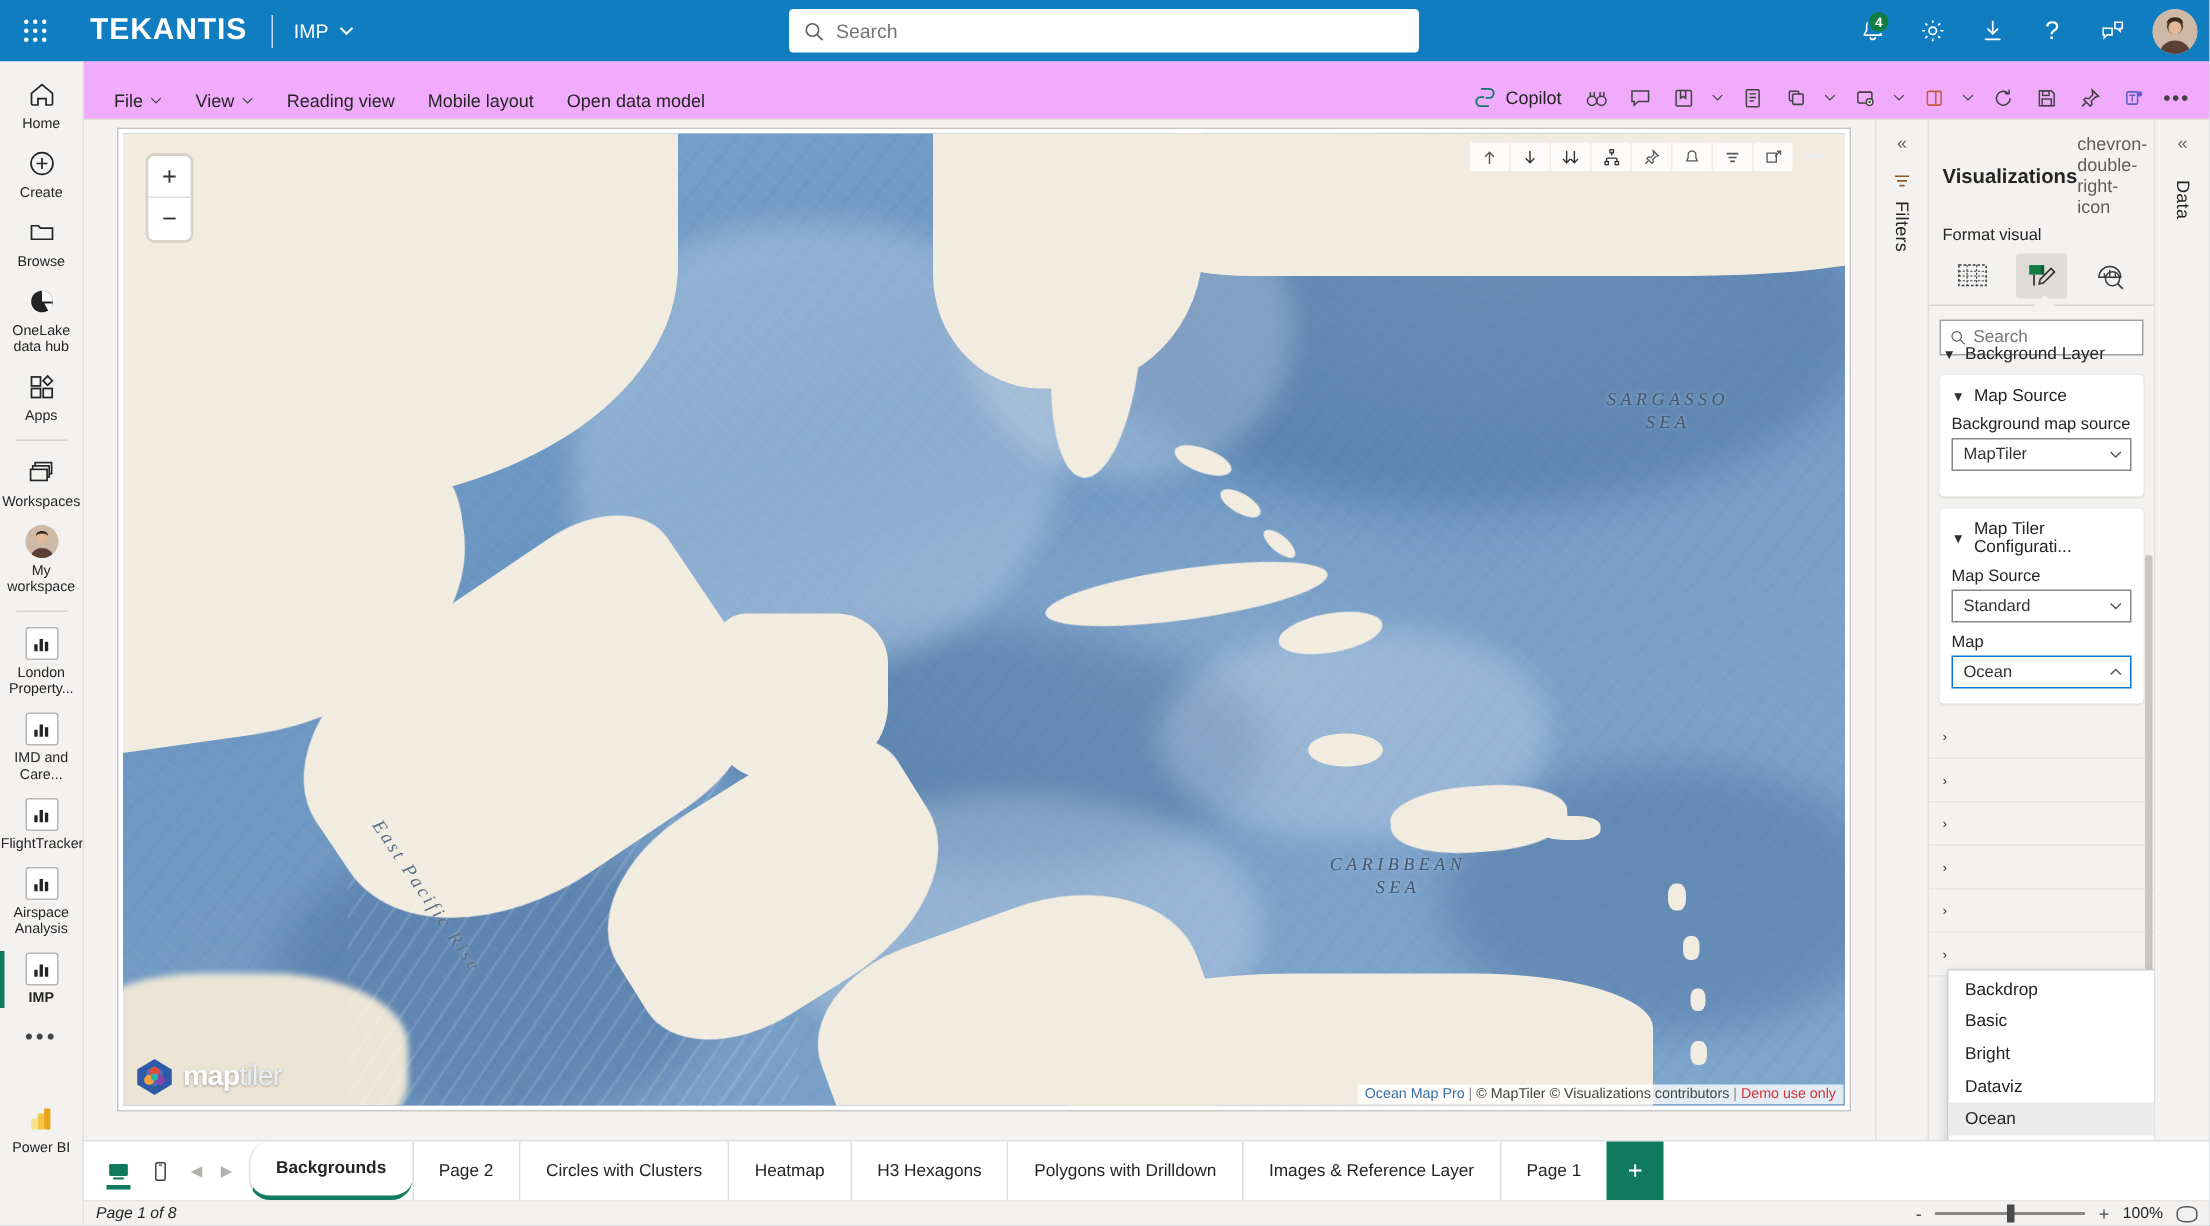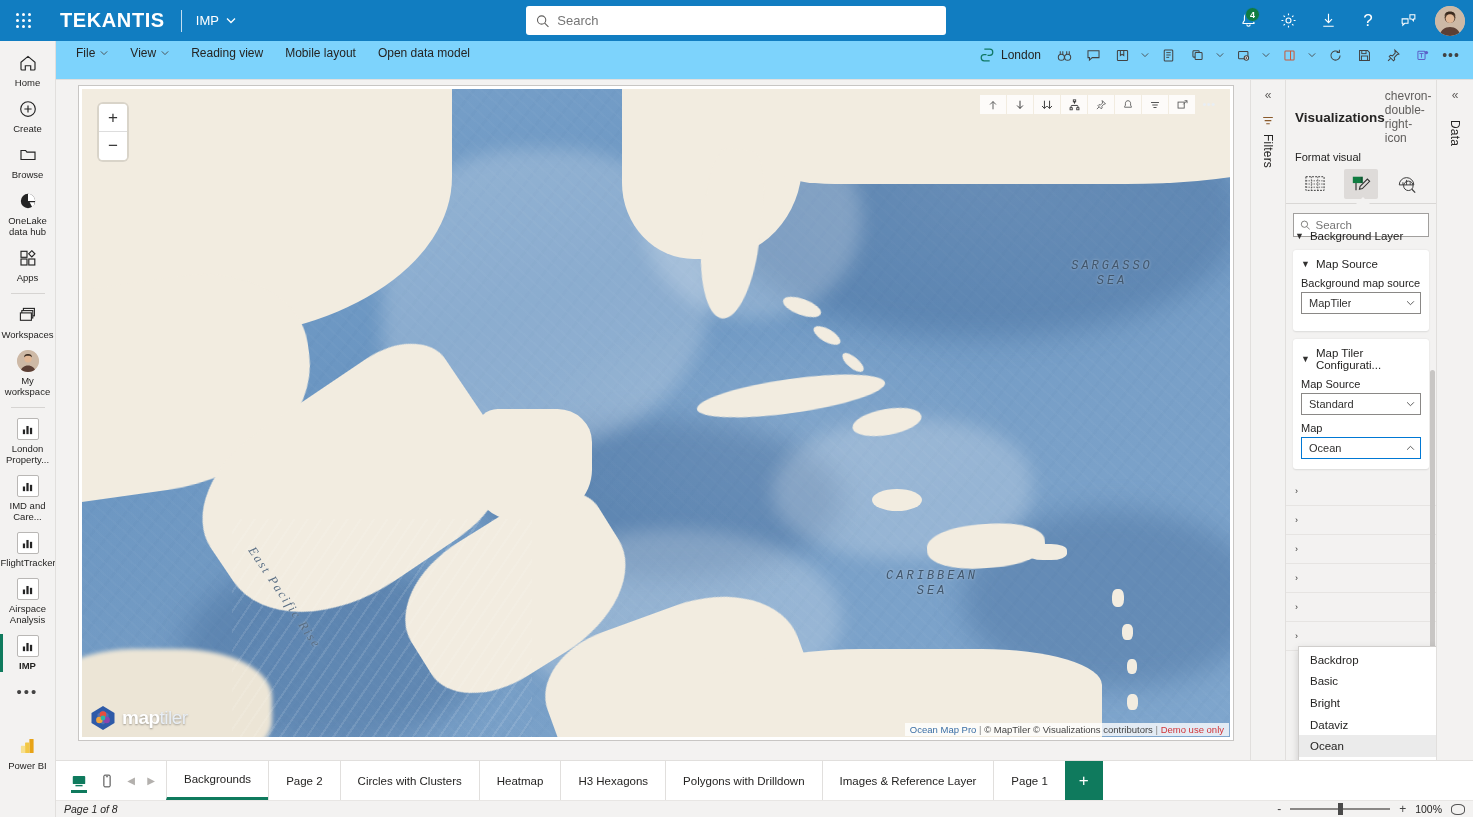--- a/index.html
+++ b/index.html
@@ -47,21 +47,21 @@
   .nav-ico { width: 22px; height: 22px; display: flex; align-items: center; justify-content: center; color: #242424; }
   .nav-sep { width: 34px; height: 1px; background: #d6d4d2; margin: 5px 0; }
   .ws-chip { width: 22px; height: 22px; border: 1px solid #b9b7b5; border-radius: 2px; background: #fff;
     display: flex; align-items: center; justify-content: center; }
   .nav-item.active::before { content: ""; position: absolute; left: 0; top: 4px; bottom: 4px; width: 3px; background: #0f7a5d; }
   .nav-item.active .nlabel { font-weight: 600; }
   .nav-avatar { width: 22px; height: 22px; border-radius: 50%; overflow: hidden; background: #d6c3b3; display:block; }
 
   
   .ribbon { position: absolute; top: 41px; left: 56px; width: 1417px; height: 39px;
-    background: #7dd3fc; border-bottom: 1px solid #e1dfdd; display: flex; align-items: flex-start; }
+    background: #f0abfc; border-bottom: 1px solid #e1dfdd; display: flex; align-items: flex-end; }
   .rb-menu { display: flex; align-items: center; padding-left: 10px; gap: 2px; }
   .rb-item { font-size: 12px; padding: 5px 10px; border-radius: 2px; cursor: pointer;
     display: flex; align-items: center; gap: 5px; color: #252423; white-space: nowrap; }
   .rb-right { margin-left: auto; display: flex; align-items: center; padding-right: 8px; gap: 1px; }
   .rb-btn { height: 28px; min-width: 28px; padding: 0 5px; display: flex; align-items: center;
     justify-content: center; gap: 5px; border-radius: 2px; cursor: pointer; color: #424242; }
   .rb-btn.copilot { padding: 0 8px 0 6px; gap: 6px; font-size: 12px; color: #252423; }
   .rb-split { width: 16px; display: flex; align-items: center; justify-content: center;
     height: 28px; border-radius: 2px; cursor: pointer; }
 
@@ -88,21 +88,21 @@
   .deep  { position: absolute; background: rgba(45,85,135,.30); filter: blur(14px); }
   .land  { position: absolute; background: #f2ece0; filter: blur(.4px); }
   .landsoft { position: absolute; background: #ece5d6; filter: blur(2px); }
 
   .mzoom { position: absolute; left: 17px; top: 15px; width: 28px; border-radius: 4px;
     box-shadow: 0 0 0 2px rgba(0,0,0,.10); overflow: hidden; background: #fff; z-index: 6; }
   .mzoom button { display: block; width: 28px; height: 28px; background: #fff; border: 0;
     font-size: 17px; line-height: 28px; cursor: pointer; color: #333; font-family: "Liberation Sans", sans-serif; }
   .mzoom button:first-child { border-bottom: 1px solid #ddd; }
 
-  .sealabel { position: absolute; color: #42576d; font-family: Liberation Mono, monospace;
+  .sealabel { position: absolute; color: #42576d; font-family: Liberation Serif, serif;
     font-style: italic; letter-spacing: 3px; text-align: center; font-size: 12px; line-height: 15px;
     text-shadow: 0 0 3px rgba(255,255,255,.45); z-index: 4; }
   .ridgelabel { position: absolute; color: #5a6e83; font-family: "Liberation Serif", serif;
     font-style: italic; letter-spacing: 2px; font-size: 12.5px; z-index: 4;
     text-shadow: 0 0 3px rgba(255,255,255,.4); }
 
   .vis-toolbar { position: absolute; right: 8px; top: 6px; display: flex; align-items: center;
     gap: 1px; z-index: 8; }
   .vtb { width: 26px; height: 19px; background: rgba(255,255,255,.80); display: flex;
     align-items: center; justify-content: center; cursor: pointer; color: #3b3b3b; }
@@ -180,21 +180,21 @@
     background: #fff; border-top: 1px solid #e1dfdd; display: flex; align-items: stretch; }
   .pb-icons { display: flex; align-items: center; gap: 2px; padding: 0 6px 0 10px; }
   .pb-ico { width: 26px; height: 28px; display: flex; align-items: center; justify-content: center;
     cursor: pointer; color: #3b3b3b; position: relative; }
   .pb-ico.act::after { content: ""; position: absolute; bottom: 2px; left: 5px; right: 5px; height: 2.5px; background: #0f7a5d; }
   .pb-nav { width: 18px; display: flex; align-items: center; justify-content: center;
     color: #b3b0ad; cursor: pointer; font-size: 10px; }
   .ptab { min-width: 60px; padding: 0 17px; display: flex; align-items: center; justify-content: center;
     font-size: 11.5px; color: #252423; border-left: 1px solid #e1dfdd; cursor: pointer; white-space: nowrap; }
   .ptab:last-of-type { border-right: 1px solid #e1dfdd; }
-  .ptab.active { font-weight: 400; border-bottom: 3px solid #0f7a5d; }
+  .ptab.active { font-weight: 700; border-bottom: 3px solid #0f7a5d; border-radius: 14px; }
   .pb-add { width: 38px; background: #0f7a5d; color: #fff; display: flex; align-items: center;
     justify-content: center; font-size: 17px; cursor: pointer; }
 
   
   .statusbar { position: absolute; top: 800px; left: 56px; width: 1417px; height: 17px;
     background: #f3f2f1; display: flex; align-items: center; border-top: 1px solid #e8e6e4; }
   .sb-left { font-size: 10.5px; color: #252423; padding-left: 8px; font-style: italic; }
   .sb-right { margin-left: auto; display: flex; align-items: center; gap: 9px; padding-right: 8px; }
   .zminus, .zplus { font-size: 12px; color: #444; cursor: pointer; line-height: 1; }
   .ztrack { width: 100px; height: 1.5px; background: #8a8886; position: relative; cursor: pointer; }
@@ -431,21 +431,21 @@
       <div class="rb-item">Mobile layout</div>
       <div class="rb-item">Open data model</div>
     </div>
 
     <div class="rb-right">
       <div class="rb-btn copilot">
         <svg width="16" height="16" viewBox="0 0 18 18">
           <path d="M6 2.5h6.2c2 0 3.3 1.6 3.3 3.4S14.2 9.3 12.2 9.3H9.6" stroke="#117865" stroke-width="1.4" fill="none"></path>
           <path d="M12 15.5H5.8c-2 0-3.3-1.6-3.3-3.4s1.3-3.4 3.3-3.4h2.6" stroke="#117865" stroke-width="1.4" fill="none"></path>
           </svg>
-        <span>London</span>
+        <span>Copilot</span>
       </div>
       <div class="rb-btn">
         <svg width="17" height="17" viewBox="0 0 20 20">
             <circle cx="6.3" cy="12" r="3.6" stroke="#424242" stroke-width="1.2" fill="none"></circle>
             <circle cx="13.7" cy="12" r="3.6" stroke="#424242" stroke-width="1.2" fill="none"></circle>
             <path d="M5 8.6V5m3 3.6V5m4.6 3.6V5m3 3.6V5" stroke="#424242" stroke-width="1.2"></path>
           </svg>
       </div>
       <div class="rb-btn">
         <svg width="17" height="17" viewBox="0 0 20 20">

